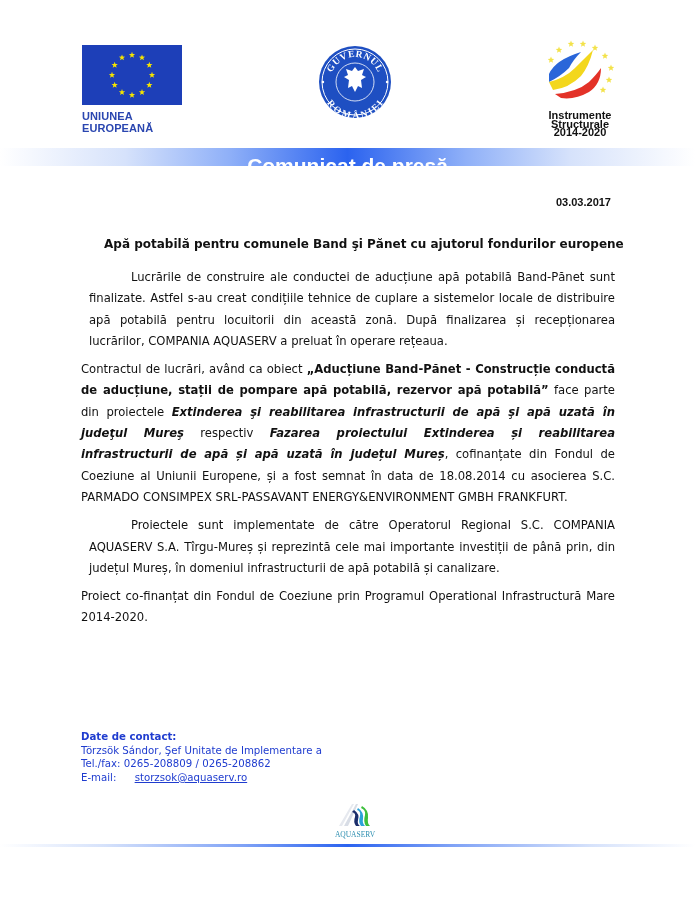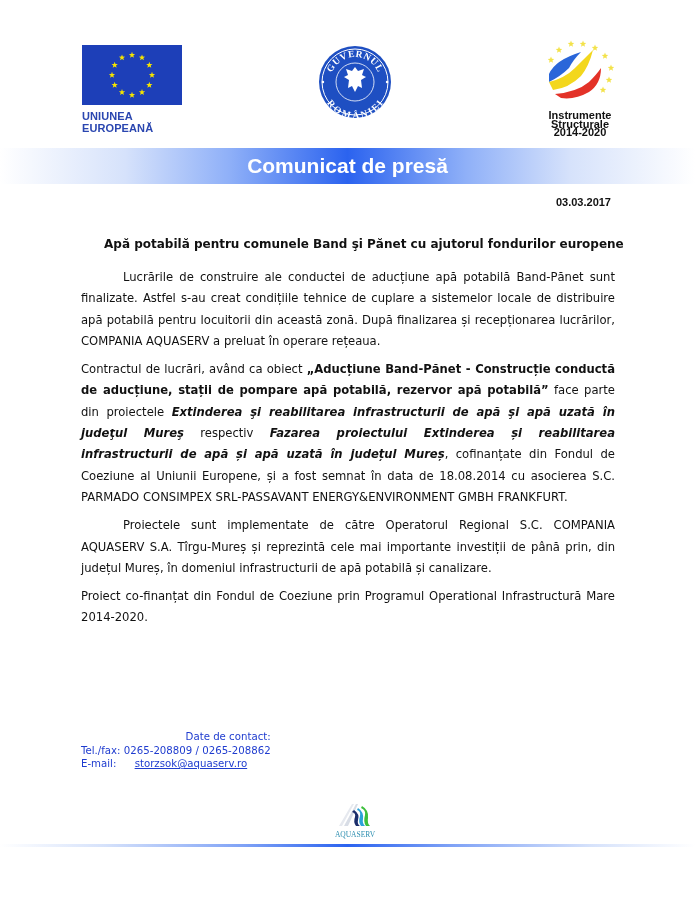--- a/index.html
+++ b/index.html
@@ -9,34 +9,34 @@
   #eu-logo { left:82px; top:45px; width:104px; }
   #eu-flag { width:100px; height:60px; background:#1d3fb8; position:relative; }
   #eu-flag svg { position:absolute; left:0; top:0; }
   #eu-caption { font-family:"Liberation Sans", sans-serif; font-size:11px; font-weight:bold;
                 color:#2a46b0; margin-top:5px; letter-spacing:0.1px; }
   #gov-logo { left:318px; top:45px; width:74px; height:74px; }
   #is-logo { left:525px; top:38px; width:110px; height:100px; }
   #is-caption { position:absolute; left:0; top:73px; width:110px; text-align:center;
                 font-family:"Liberation Sans", sans-serif; font-size:11px; font-weight:bold;
                 color:#111; line-height:8.5px; }
-  #banner { position:absolute; left:0; top:148px; width:695px; height:36px;
+  #banner { position:absolute; left:0; top:148px; width:695px; height:18px;
             background:linear-gradient(to right, rgba(255,255,255,1) 0%, #d6e2fb 18%, #8fb0f8 33%, #2b63ef 50%, #8fb0f8 67%, #d6e2fb 82%, rgba(255,255,255,1) 100%);
             text-align:center; }
   #banner-title { font-family:"Liberation Sans", sans-serif; font-size:21px; font-weight:bold;
                   color:#ffffff; line-height:36px; }
   #date { position:absolute; right:84px; top:196px; font-family:"Liberation Sans", sans-serif;
           font-size:11px; font-weight:bold; }
   #headline { position:absolute; left:104px; top:237px; width:520px; font-size:12px;
               font-weight:bold; white-space:nowrap; }
   #body { position:absolute; left:81px; top:267px; width:534px; font-size:11.6px; line-height:21.3px; }
   #body p { margin:0 0 7px 0; text-align:justify; }
-  #body p.indent { text-indent:42px; }
+  #body p.indent { text-indent:42px;margin-left:8px; }
   #contact { position:absolute; left:81px; top:730px; font-size:10.2px; line-height:13.6px; color:#1f3ccf; }
-  #contact .label { font-weight:normal;text-align:right; }
+  #contact .label { font-weight:bold; }
   #contact a { color:#1f3ccf; text-decoration:underline;margin-left:15px; }
   #aquaserv { position:absolute; left:330px; top:800px; width:50px; height:40px; }
   #aq-caption { position:absolute; left:0; top:30px; width:50px; text-align:center;
                 font-family:"Liberation Serif", serif; font-size:7.5px; color:#2e8fb0; }
   #footer-rule { position:absolute; left:0; top:844px; width:695px; height:3px;
                  background:linear-gradient(to right, rgba(255,255,255,0) 0%, #d6e2fb 15%, #7fa2f6 35%, #2b63ef 50%, #7fa2f6 65%, #d6e2fb 85%, rgba(255,255,255,0) 100%); }
 </style>
 </head>
 <body>
 
@@ -114,20 +114,21 @@
 
 <div id="body">
   <p class="indent">Lucrările de construire ale conductei de aducțiune apă potabilă Band-Pănet sunt finalizate. Astfel s-au creat condițiile tehnice de cuplare a sistemelor locale de distribuire apă potabilă pentru locuitorii din această zonă. După finalizarea și recepționarea lucrărilor, COMPANIA AQUASERV a preluat în operare rețeaua.</p>
   <p><span>Contractul de lucrări, având ca obiect </span><b>„Aducțiune Band-Pănet - Construcție conductă de aducțiune, stații de pompare apă potabilă, rezervor apă potabilă”</b><span> face parte din proiectele </span><b><i>Extinderea şi reabilitarea infrastructurii de apă şi apă uzată în judeţul Mureş</i></b><span> respectiv </span><b><i>Fazarea proiectului Extinderea și reabilitarea infrastructurii de apă și apă uzată în județul Mureș</i></b><span>, cofinanțate din Fondul de Coeziune al Uniunii Europene, și a fost semnat în data de 18.08.2014 cu asocierea S.C. PARMADO CONSIMPEX SRL-PASSAVANT ENERGY&amp;ENVIRONMENT GMBH FRANKFURT.</span></p>
   <p class="indent">Proiectele sunt implementate de către Operatorul Regional S.C. COMPANIA AQUASERV S.A. Tîrgu-Mureș și reprezintă cele mai importante investiții de până prin, din județul Mureș, în domeniul infrastructurii de apă potabilă și canalizare.</p>
   <p>Proiect co-finanțat din Fondul de Coeziune prin Programul Operational Infrastructură Mare 2014-2020.</p>
 </div>
 
 <div id="contact">
   <div class="label">Date de contact:</div>
+  <div>Törzsök Sándor, Şef Unitate de Implementare a</div>
   <div>Tel./fax: 0265-208809 / 0265-208862</div>
   <div><span>E-mail: </span><a>storzsok@aquaserv.ro</a></div>
 </div>
 
 <div id="aquaserv">
   <svg width="50" height="30" viewBox="0 0 50 30">
     <path d="M 14 26 L 26 4 L 28 4 L 18 26 Z" fill="#d8dde6"></path>
     <path d="M 9 26 L 22 4 L 24 4 L 12 26 Z" fill="#e6e9ef"></path>
     <path d="M 24 10 Q 30 14 28 20 Q 27 24 30 26 L 26 26 Q 23 22 25 17 Q 26 13 22 12 Z" fill="#1b2d6b"></path>
     <path d="M 28 8 Q 34 12 33 19 Q 32 23 35 26 L 31 26 Q 28 22 30 16 Q 31 11 27 10 Z" fill="#2aa2d8"></path>

